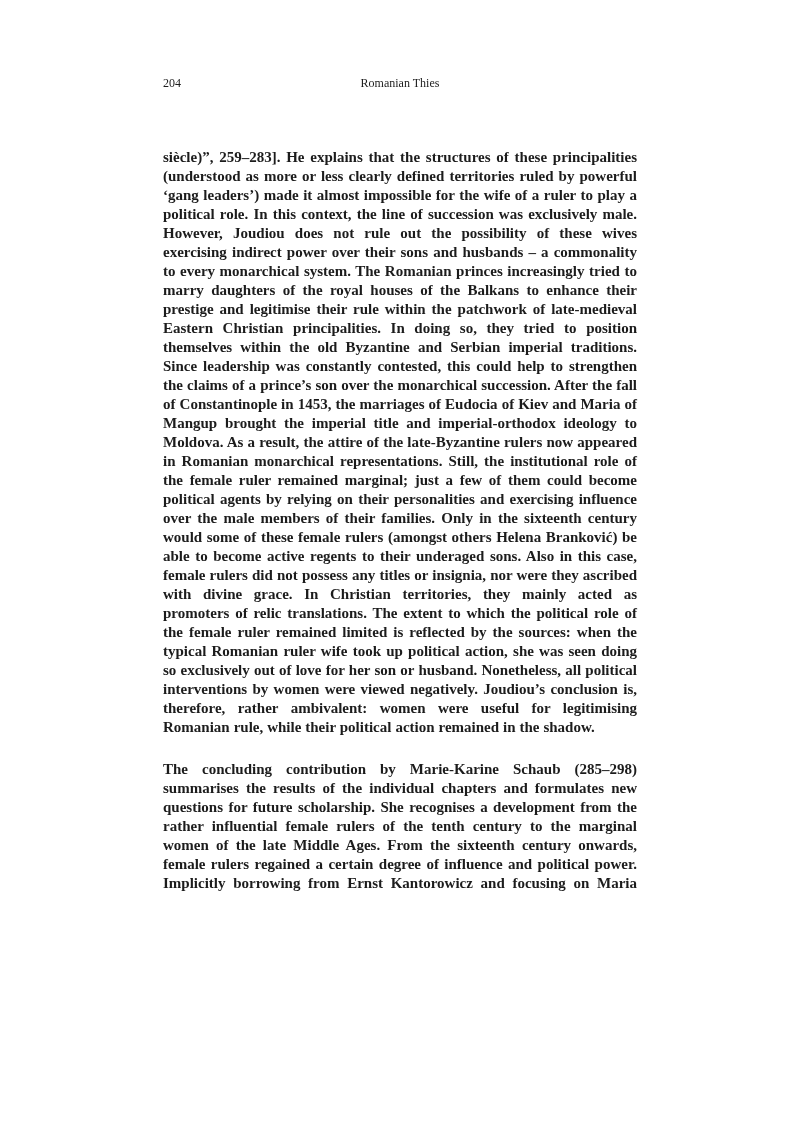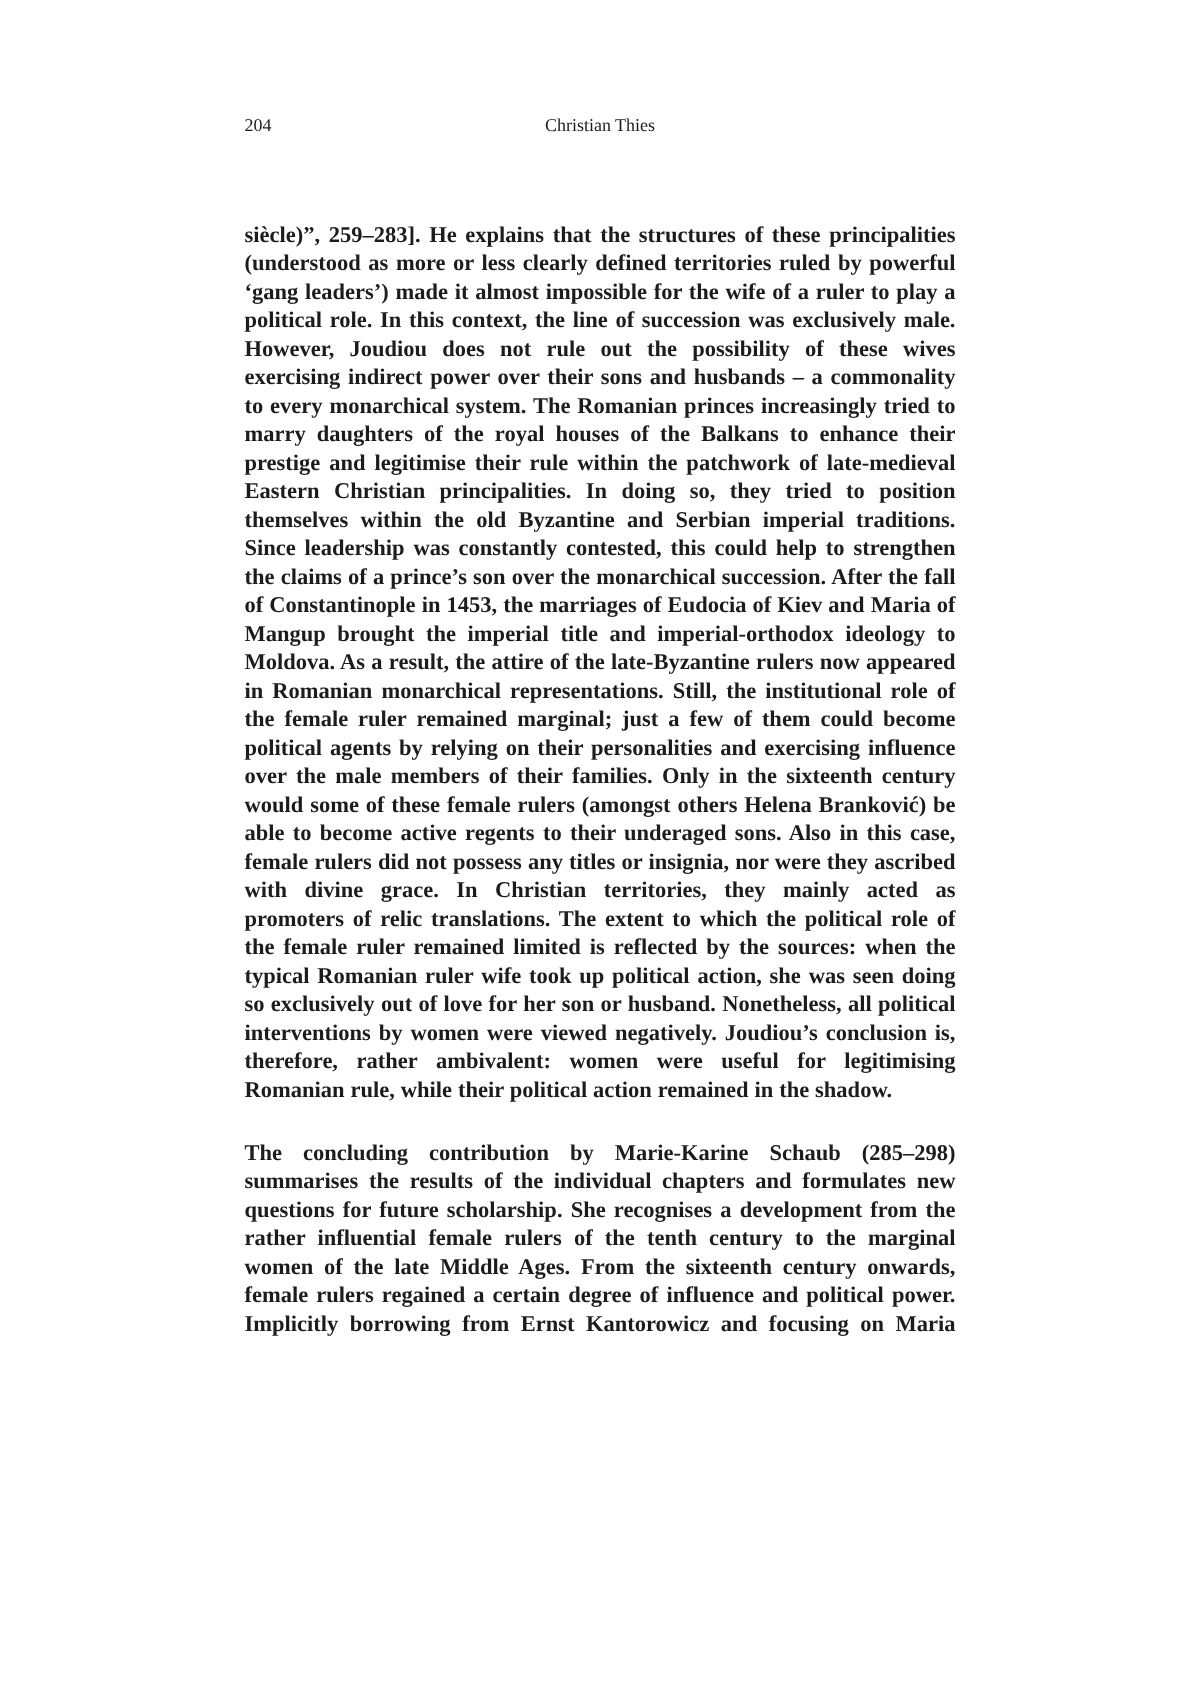--- a/index.html
+++ b/index.html
@@ -49,19 +49,19 @@
   .text-block p + p {
     margin-top: 23px;
   }
 </style>
 </head>
 <body>
 
 <div class="page">
   <header class="running-header">
     <span class="page-number">204</span>
-    <span class="running-head">Christian Thies</span>
+    <span class="running-head">Romanian Thies</span>
   </header>
   <main class="text-block">
     <p>siècle)”, 259–283]. He explains that the structures of these principalities (understood as more or less clearly defined territories ruled by powerful ‘gang leaders’) made it almost impossible for the wife of a ruler to play a political role. In this context, the line of succession was exclusively male. However, Joudiou does not rule out the possibility of these wives exercising indirect power over their sons and husbands – a commonality to every monarchical system. The Romanian princes increasingly tried to marry daughters of the royal houses of the Balkans to enhance their prestige and legitimise their rule within the patchwork of late-medieval Eastern Christian principalities. In doing so, they tried to position themselves within the old Byzantine and Serbian imperial traditions. Since leadership was constantly contested, this could help to strengthen the claims of a prince’s son over the monarchical succession. After the fall of Constantinople in 1453, the marriages of Eudocia of Kiev and Maria of Mangup brought the imperial title and imperial-orthodox ideology to Moldova. As a result, the attire of the late-Byzantine rulers now appeared in Romanian monarchical representations. Still, the institutional role of the female ruler remained marginal; just a few of them could become political agents by relying on their personalities and exercising influence over the male members of their families. Only in the sixteenth century would some of these female rulers (amongst others Helena Branković) be able to become active regents to their underaged sons. Also in this case, female rulers did not possess any titles or insignia, nor were they ascribed with divine grace. In Christian territories, they mainly acted as promoters of relic translations. The extent to which the political role of the female ruler remained limited is reflected by the sources: when the typical Romanian ruler wife took up political action, she was seen doing so exclusively out of love for her son or husband. Nonetheless, all political interventions by women were viewed negatively. Joudiou’s conclusion is, therefore, rather ambivalent: women were useful for legitimising Romanian rule, while their political action remained in the shadow.</p>
     <p>The concluding contribution by Marie-Karine Schaub (285–298) summarises the results of the individual chapters and formulates new questions for future scholarship. She recognises a development from the rather influential female rulers of the tenth century to the marginal women of the late Middle Ages. From the sixteenth century onwards, female rulers regained a certain degree of influence and political power. Implicitly borrowing from Ernst Kantorowicz and focusing on Maria Theresa, she conceives a distinction between the ‘public’ (“personne publique”) and the ‘private person’ (“personne</p>
   </main>
 </div>
 
 </body></html>

